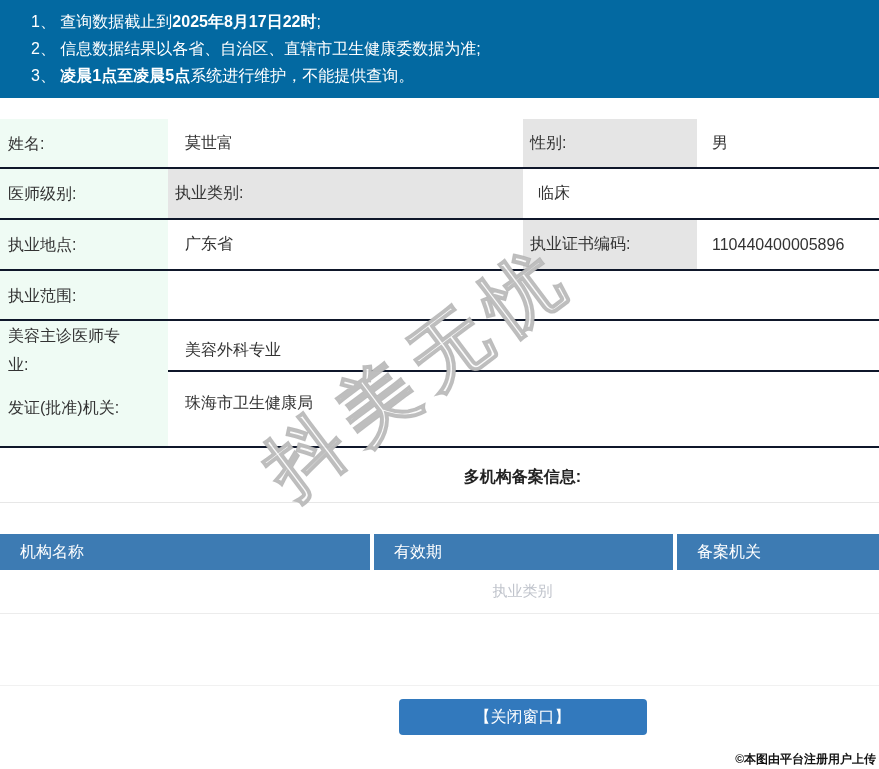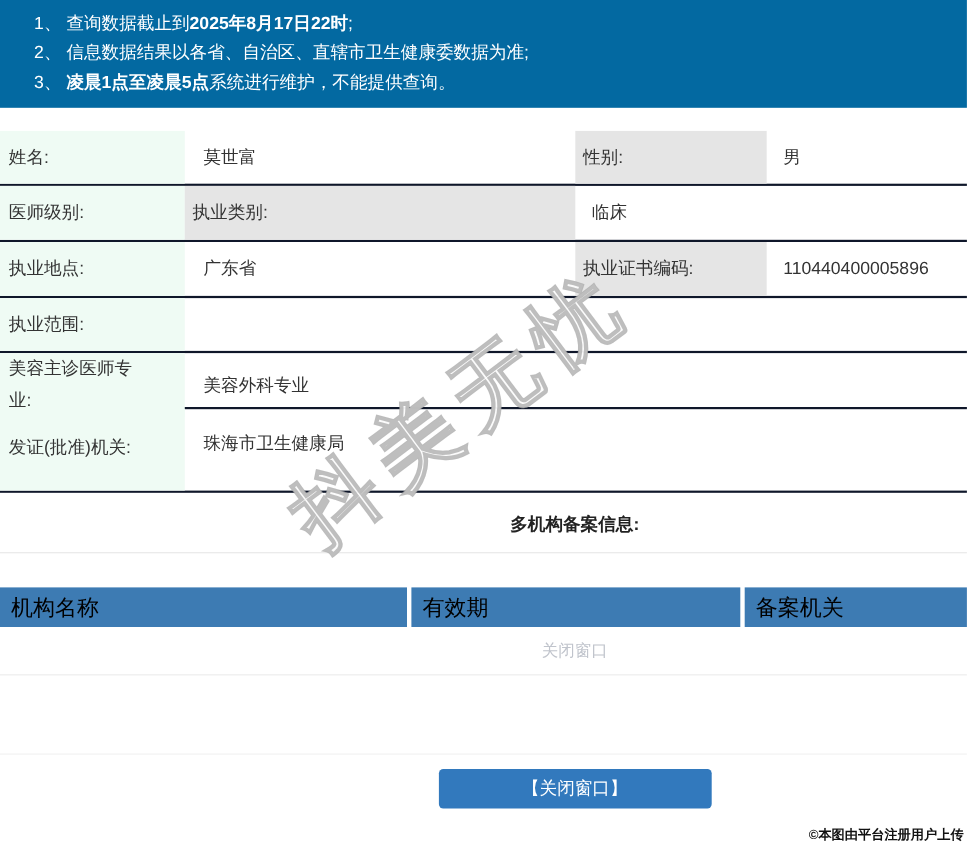--- a/index.html
+++ b/index.html
@@ -33,22 +33,22 @@
   .section-head{
     margin-top:19px;height:22px;text-align:center;transform:translateX(83px);
     font-size:16px;font-weight:bold;color:#222;
   }
   .hr1{margin-top:13px;border-top:1px solid #e7e7e7;}
   .org-head{
     margin-top:31px;display:grid;grid-template-columns:370px 299px 1fr;
     column-gap:4px;height:36px;
   }
   .org-hcell{
-    background:#3d7bb3;color:#000000;font-size:20px;
-    display:flex;align-items:center;padding-left:10px;
+    background:#3d7bb3;color:#ffffff;font-size:16px;
+    display:flex;align-items:center;padding-left:20px;
   }
   .org-empty{
     height:43px;border-bottom:1px solid #ececec;
     display:flex;align-items:center;justify-content:center;
     color:#c0c4cc;font-size:15px;
   }
   .org-empty span{position:relative;left:83px;}
   .hr2{margin-top:71px;border-top:1px solid #f1f1f1;}
   
   .btn-row{margin-top:13px;text-align:center;}
@@ -116,21 +116,21 @@
 
   <div class="section-head">多机构备案信息:</div>
   <div class="hr1"></div>
 
   <div class="org-head">
     <div class="org-hcell">机构名称</div>
     <div class="org-hcell">有效期</div>
     <div class="org-hcell">备案机关</div>
   </div>
   <div class="org-empty">
-    <span>关闭窗口</span>
+    <span>执业类别</span>
   </div>
 
   <div class="hr2"></div>
 
   <div class="btn-row">
     <button class="close-btn">【关闭窗口】</button>
   </div>
 
   <div class="watermark">抖美无忧</div>
   <div class="footer-credit">©本图由平台注册用户上传</div>

